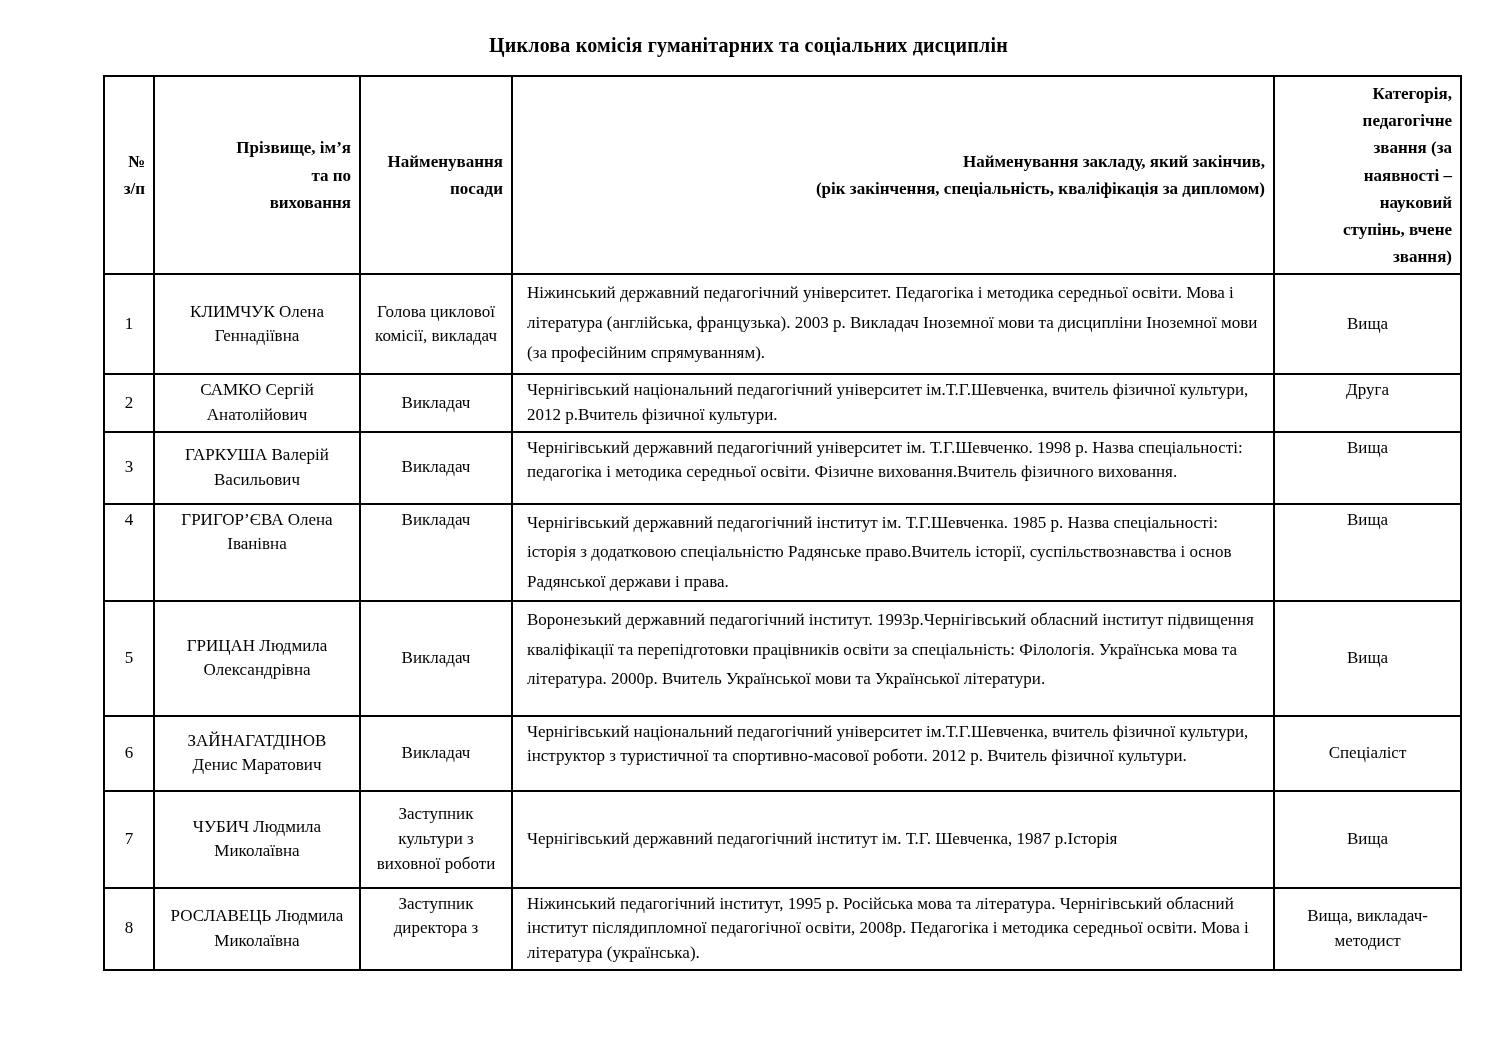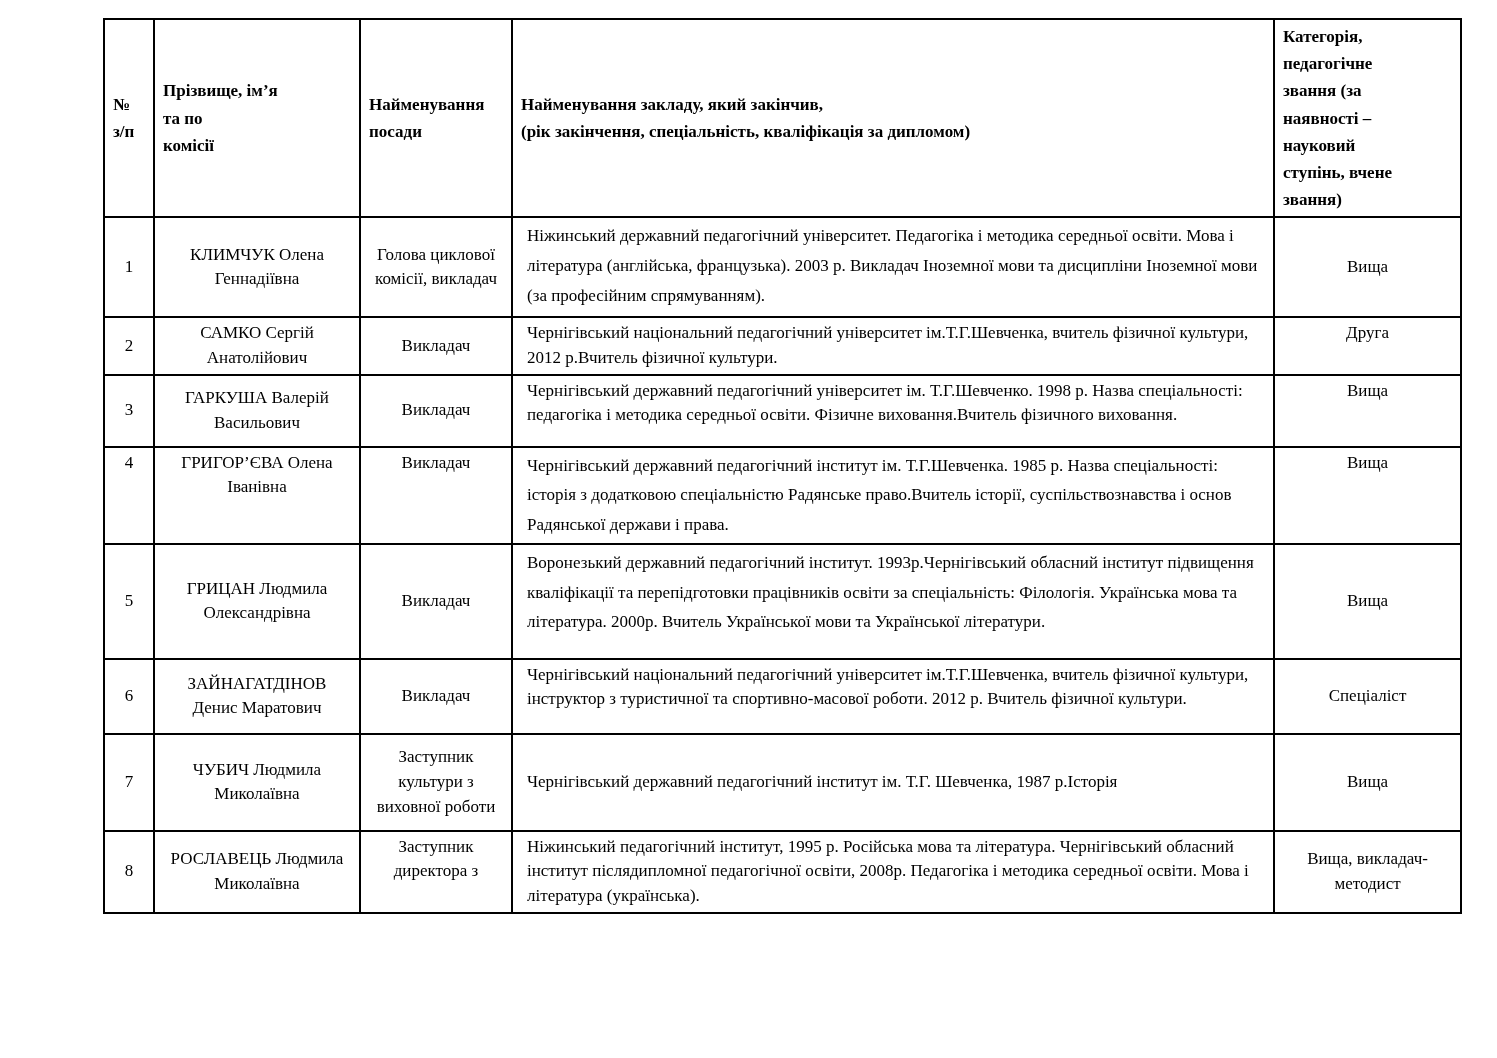--- a/index.html
+++ b/index.html
@@ -37,21 +37,21 @@
 
   .staff th, .staff td {
     border: 2px solid #000;
     font-size: 17px;
     padding: 3px 8px;
     box-sizing: border-box;
     overflow: hidden;
   }
   .staff th {
     font-weight: bold;
-    text-align: left;
+    text-align: right;
     vertical-align: middle;
     white-space: pre-line;
     line-height: 1.6;
   }
   .staff td { line-height: 1.45; }
 
   td.num  { text-align: center; vertical-align: middle; }
   td.name { text-align: center; vertical-align: middle; }
   td.pos  { text-align: center; vertical-align: middle; }
   td.inst { text-align: left; vertical-align: top; padding: 3px 14px; }
@@ -69,36 +69,37 @@
   tr.h-r5 { height: 115px; }
   tr.h-r6 { height: 75px; }
   tr.h-r7 { height: 97px; }
   tr.h-r8 { height: 80px; }
 </style>
 </head>
 <body>
 
 <div class="page">
 
+  <div class="doc-title">Циклова комісія гуманітарних та соціальних дисциплін</div>
 
   <table class="staff">
     <colgroup>
       <col class="c-num">
         <col class="c-name">
         <col class="c-pos">
         <col class="c-inst">
         <col class="c-cat">
     </colgroup>
     <thead>
       <tr class="h-head">
         <th>№
 з/п</th>
         <th>Прізвище, ім’я
 та по
-комісії</th>
+виховання</th>
         <th>Найменування
 посади</th>
         <th>Найменування закладу, який закінчив,
 (рік закінчення, спеціальність, кваліфікація за дипломом)</th>
         <th>Категорія,
 педагогічне
 звання (за
 наявності –
 науковий
 ступінь, вчене

